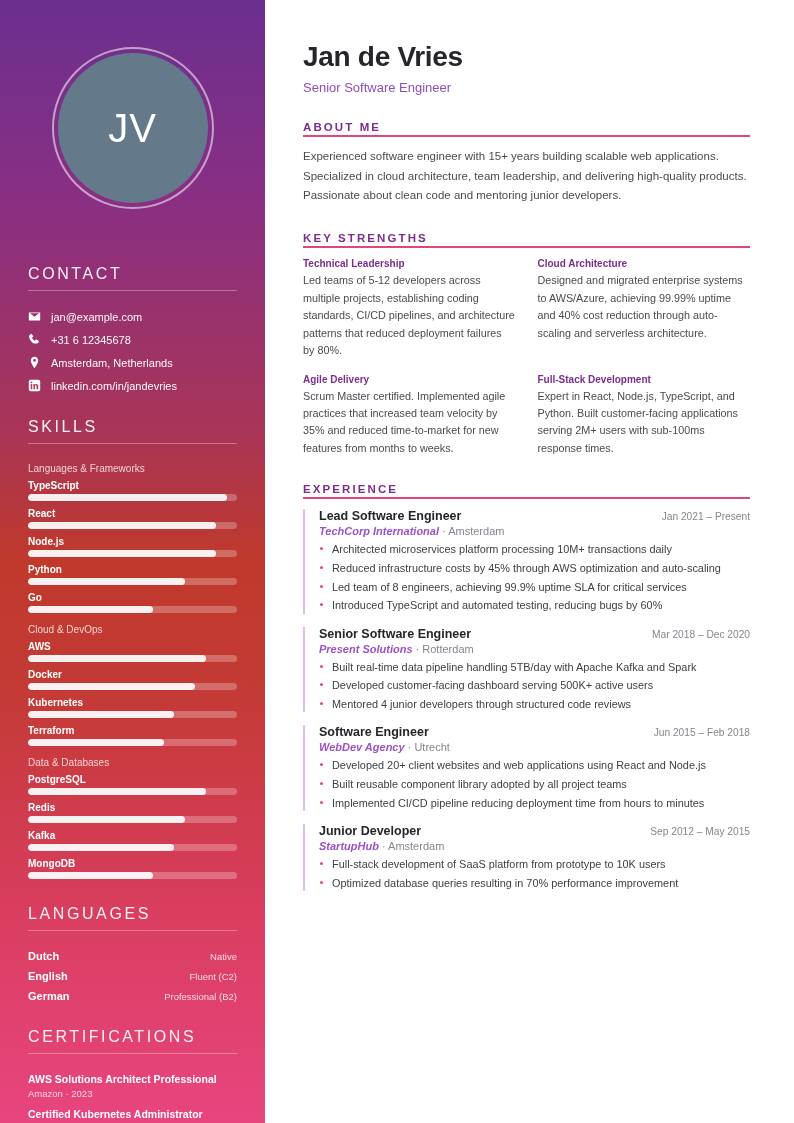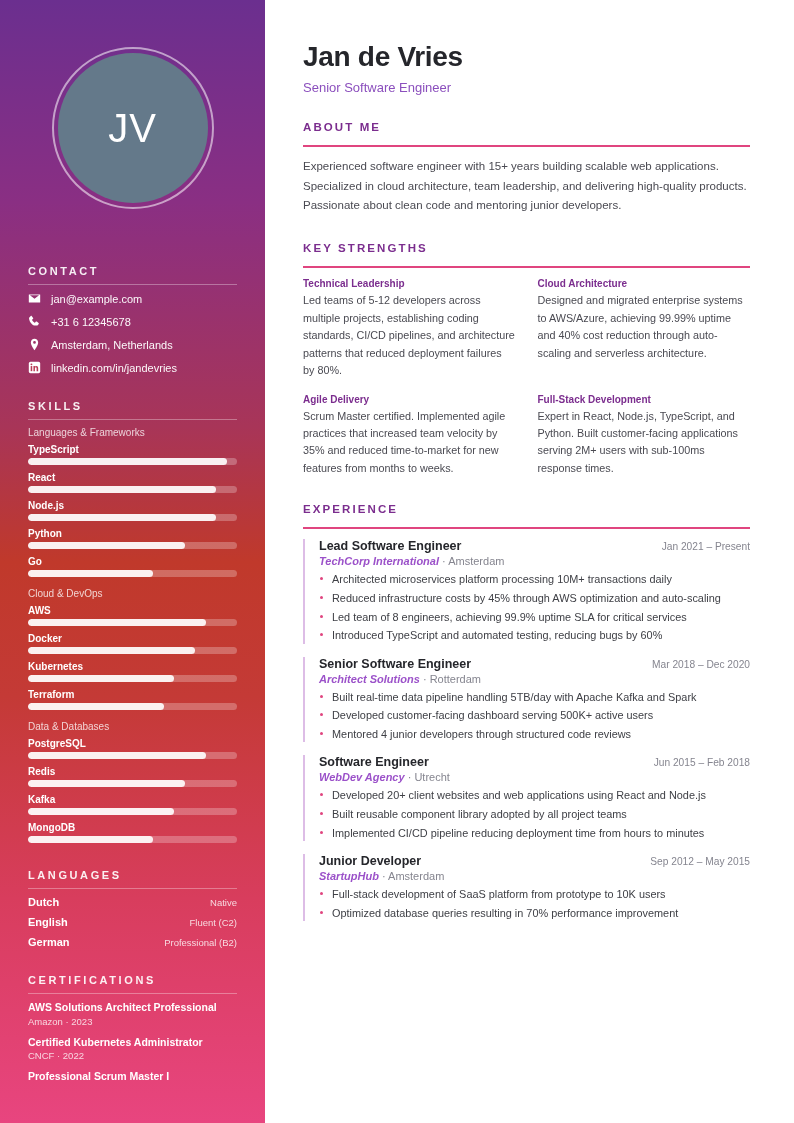--- a/index.html
+++ b/index.html
@@ -63,28 +63,28 @@
     display: flex;
     align-items: center;
     justify-content: center;
     color: #ffffff;
     font-size: 40px;
     font-weight: 300;
     letter-spacing: 1px;
   }
 
   .side-head {
-    font-size: 11px;
-    font-weight: 700;
+    font-size: 16px;
+    font-weight: 400;
     letter-spacing: 2.6px;
     color: rgba(255,255,255,0.92);
     text-transform: uppercase;
     padding-bottom: 7px;
     border-bottom: 1px solid rgba(255,255,255,0.33);
-    margin-bottom: 7px;
+    margin-bottom: 19px;
   }
 
   .sec-contact { margin-top: 56px; }
   .sec-skills { margin-top: 26px; }
   .sec-langs { margin-top: 26px; }
   .sec-certs { margin-top: 26px; }
 
   .contact-row {
     display: flex;
     align-items: center;
@@ -164,21 +164,21 @@
     margin-top: 7px;
   }
 
   .mh { margin-top: 26px; }
   .main-head {
     font-size: 11.5px;
     font-weight: 700;
     letter-spacing: 2.1px;
     color: #7b2d8e;
     text-transform: uppercase;
-    padding-bottom: 12px;
+    padding-bottom: 2px;
     border-bottom: 2px solid #e0457f;
     margin-bottom: 10px;
   }
 
   .summary {
     font-size: 11.5px;
     line-height: 1.72;
     color: #4a4a52;
   }
 
@@ -448,21 +448,21 @@
               <li>Reduced infrastructure costs by 45% through AWS optimization and auto-scaling</li>
               <li>Led team of 8 engineers, achieving 99.9% uptime SLA for critical services</li>
               <li>Introduced TypeScript and automated testing, reducing bugs by 60%</li>
             </ul>
           </div>
           <div class="job">
             <div class="job-top">
               <span class="job-role">Senior Software Engineer</span>
               <span class="job-dates">Mar 2018 – Dec 2020</span>
             </div>
-            <div class="job-co"><span class="co">Architect Solutions</span> <span class="loc">· Rotterdam</span></div>
+            <div class="job-co"><span class="co">Present Solutions</span> <span class="loc">· Rotterdam</span></div>
             <ul class="bullets">
               <li>Built real-time data pipeline handling 5TB/day with Apache Kafka and Spark</li>
               <li>Developed customer-facing dashboard serving 500K+ active users</li>
               <li>Mentored 4 junior developers through structured code reviews</li>
             </ul>
           </div>
           <div class="job">
             <div class="job-top">
               <span class="job-role">Software Engineer</span>
               <span class="job-dates">Jun 2015 – Feb 2018</span>

